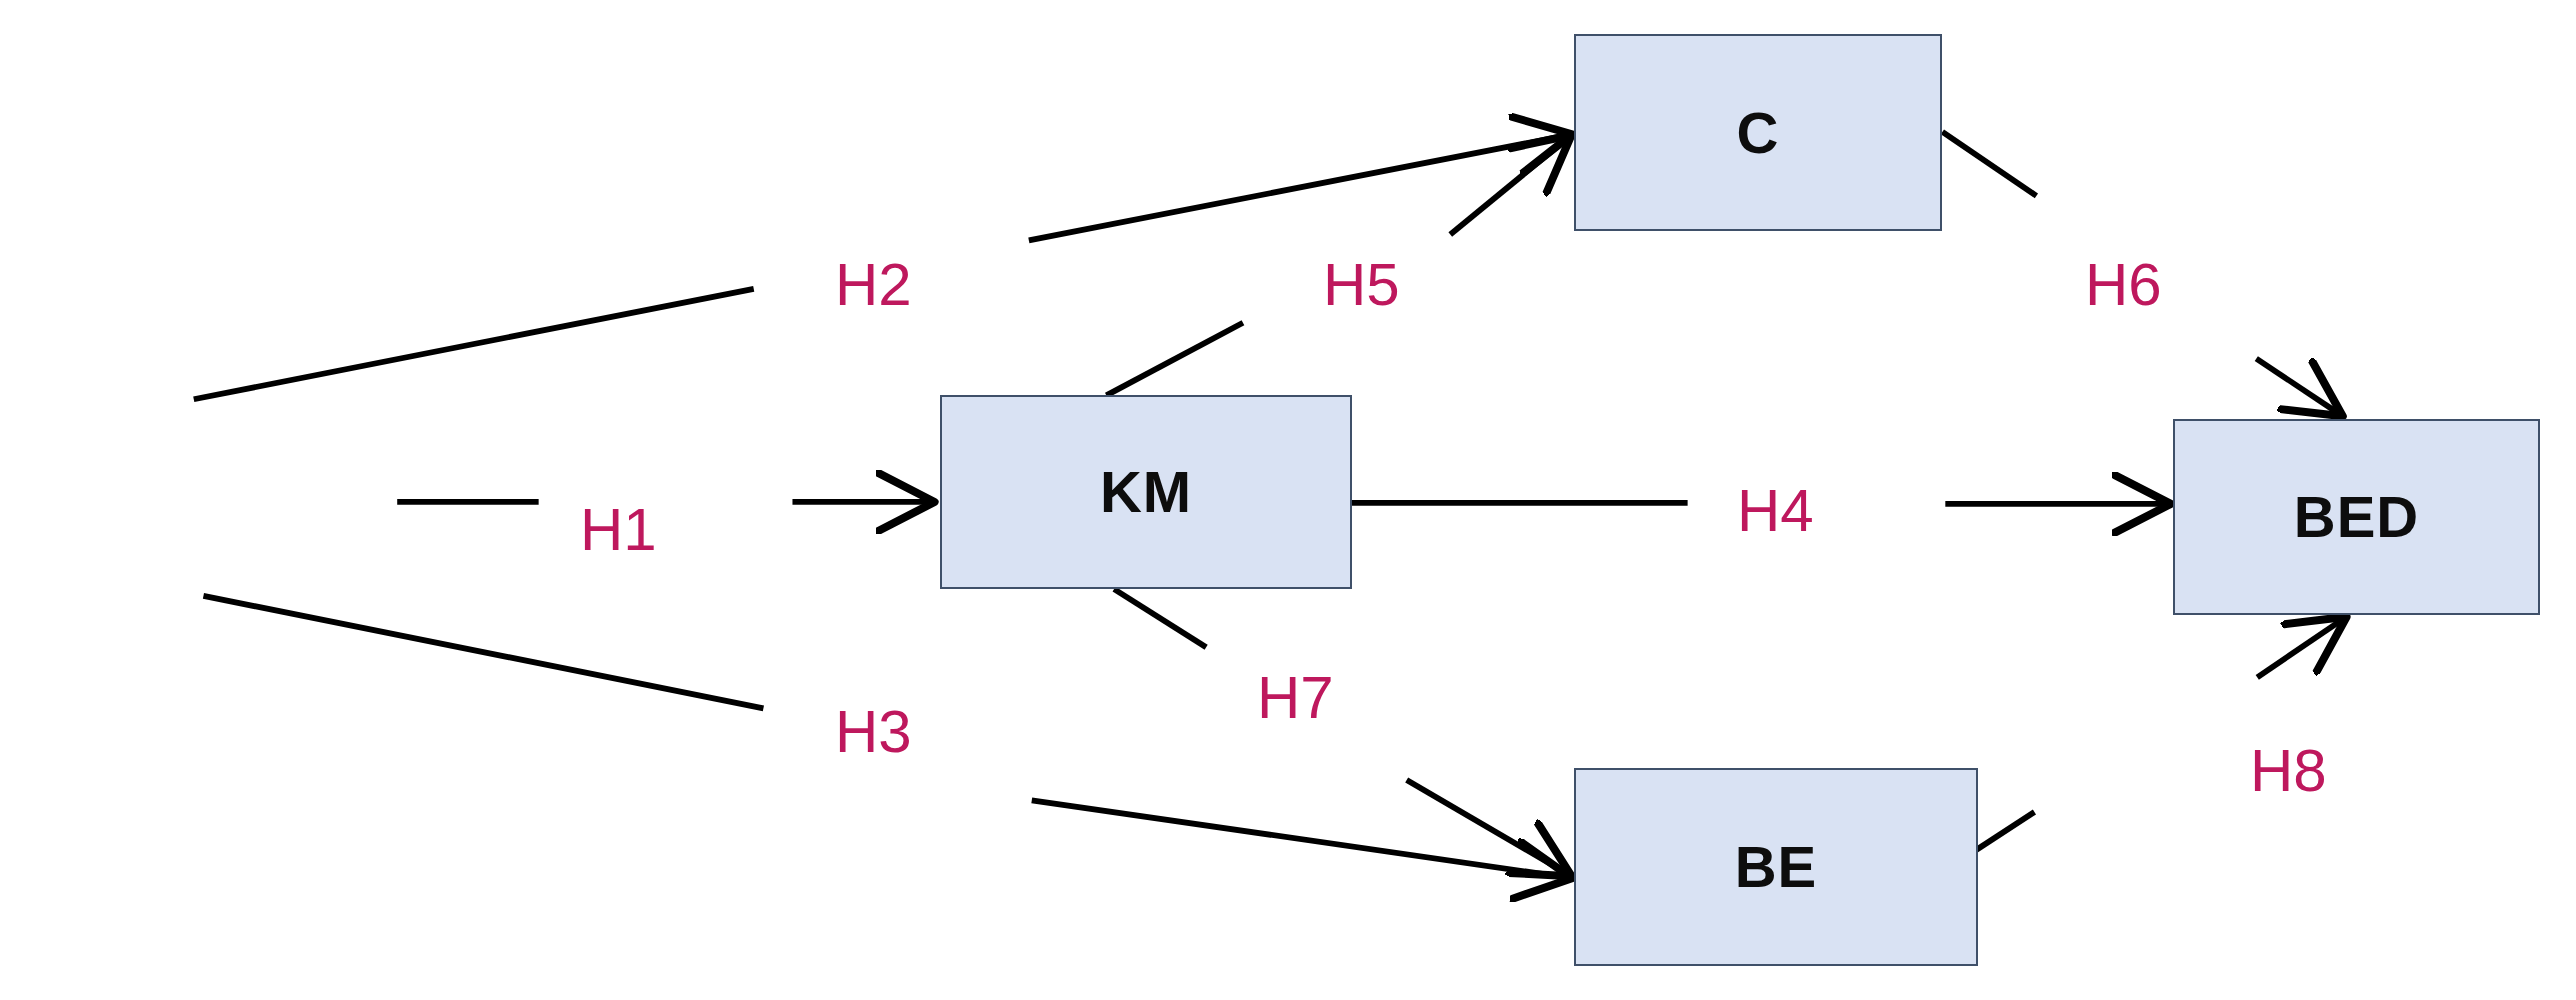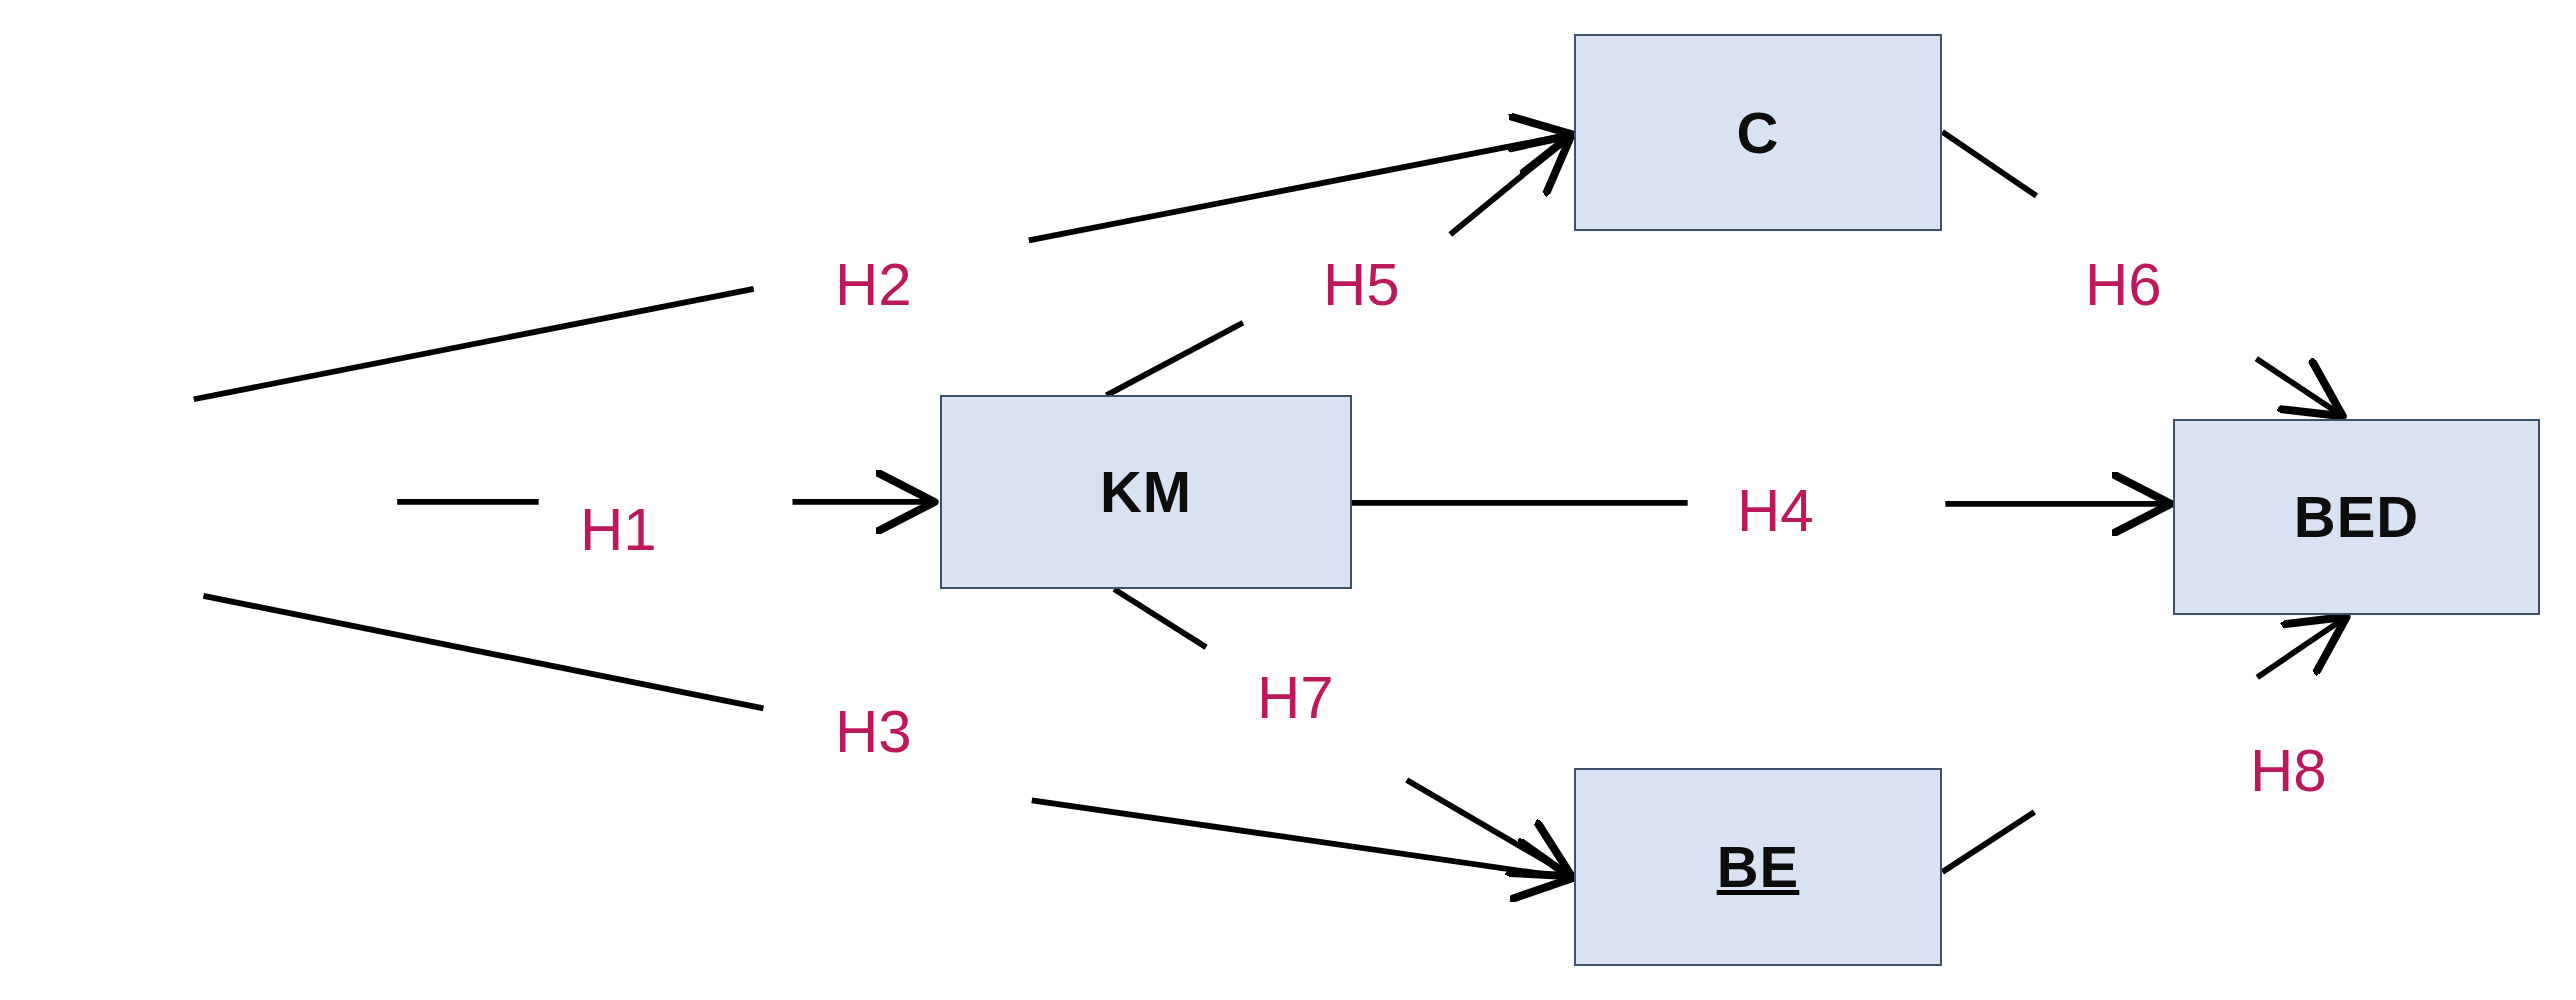--- a/index.html
+++ b/index.html
@@ -110,21 +110,21 @@
 
 
   <div class="node" style="left:940px; top:395px; width:412px; height:194px;">
     <span class="node-label">KM</span>
   </div>
 
   <div class="node" style="left:1574px; top:34px; width:368px; height:197px;">
     <span class="node-label">C</span>
   </div>
 
-  <div class="node" style="left:1574px; top:768px; width:368px; height:198px;text-decoration:underline;">
+  <div class="node" style="left:1574px; top:768px; width:404px; height:198px;">
     <span class="node-label">BE</span>
   </div>
 
   <div class="node" style="left:2173px; top:419px; width:367px; height:196px;">
     <span class="node-label">BED</span>
   </div>
 
   <div class="hyp" style="left:580px; top:472px;margin-top:28px;">H1</div>
   <div class="hyp" style="left:835px; top:255px;">H2</div>
   <div class="hyp" style="left:835px; top:702px;">H3</div>

